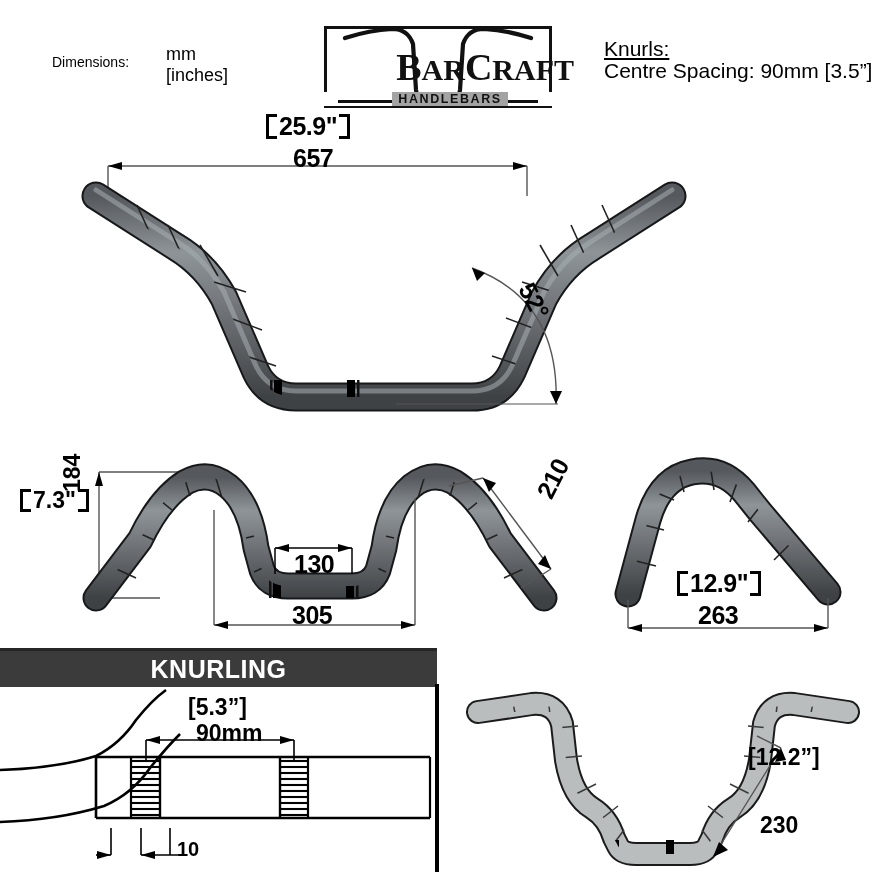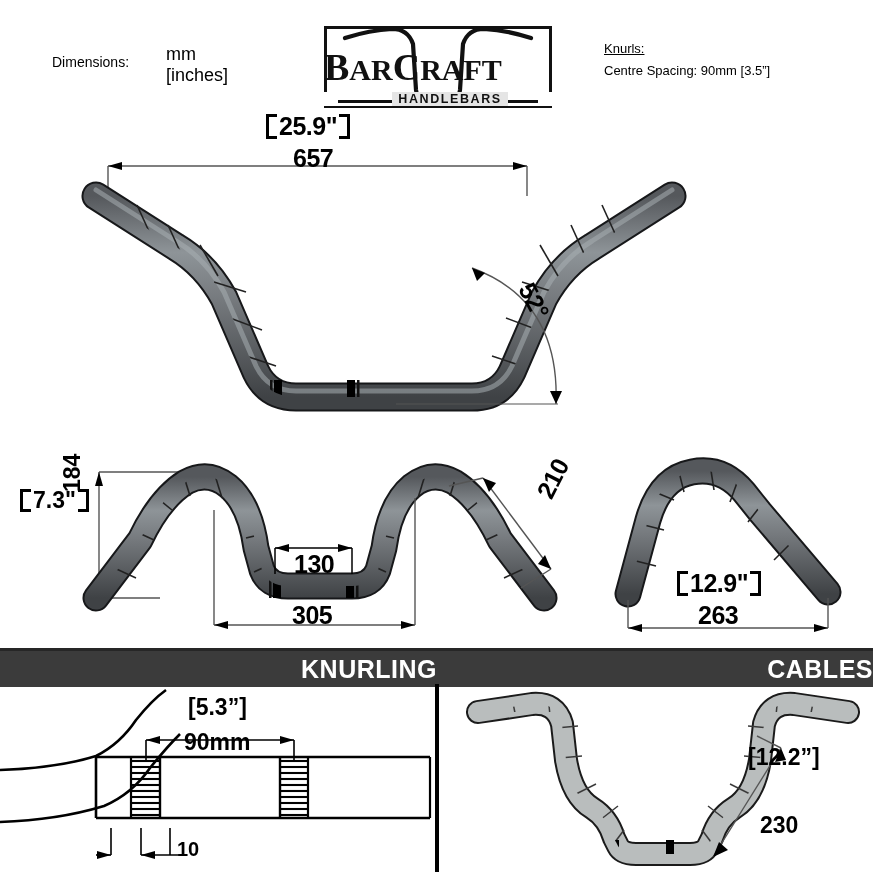--- a/index.html
+++ b/index.html
@@ -28,58 +28,59 @@
     line-height: 20px;
     white-space: nowrap;
   }
   .dims-units {
     left: 166px; top: 44px;
     font-size: 18px;
     line-height: 21px;
   }
   .knurls-block {
     left: 604px; top: 38px;
-    font-size: 13px;
+    font-size: 21px;
     line-height: 22px;
     white-space: nowrap;
   }
   .knurls-title { text-decoration: underline; }
 
   
   .logo-box {
     left: 324px; top: 26px;
     width: 228px; height: 82px;
     border: 3px solid #111;
     box-sizing: border-box;
   }
   .logo-word {
     left: 324px; top: 46px;
     width: 228px;
-    text-align: left;
+    text-align: right;
     font-family: "Liberation Serif", serif;
     font-weight: 700;
     font-size: 38px;
     letter-spacing: 0px;
     line-height: 42px;
     color: #111;
+    padding-left: 22px;
   }
   .logo-word .cap { font-size: 38px; }
   .logo-word .sml { font-size: 30px; }
   .logo-sub {
     left: 324px; top: 92px;
     width: 228px;
     text-align: center;
     font-size: 12.5px;
     letter-spacing: 1.6px;
     font-weight: 600;
     color: #111;
     background: #fff;
   }
   .logo-sub span {
-    background: #e5e5e5;
+    background: #a3a3a3;
     padding: 0 6px;
     position: relative;
     z-index: 2;
     margin-left: 24px;
   }
   .logo-sub::before {
     content: "";
     position: absolute;
     left: 14px; right: 14px; top: 8px;
     height: 3px; background: #111;
@@ -112,21 +113,21 @@
   .banner {
     height: 36px;
     background: #3b3b3b;
     border-top: 3px solid #262626;
     color: #ffffff;
     font-size: 25px;
     font-weight: 700;
     letter-spacing: 0.5px;
     display: flex;
     align-items: center;
-    justify-content: flex-end;
+    justify-content: center;
   }
   .banner-left  { left: 0px;   top: 648px; width: 437px; }
   .banner-right { left: 437px; top: 648px; width: 436px; }
   .vdivider {
     left: 435px; top: 684px;
     width: 4px; height: 188px;
     background: #000;
   }
 
   svg { display: block; }
@@ -449,27 +450,24 @@
   <div class="abs dim dim-big" style="left:294px; top:516px;margin-top:34px;">130</div>
   <div class="abs dim dim-big" style="left:292px; top:601px;">305</div>
   <div class="abs dim dim-big" style="left:531px; top:490px; transform:rotate(-63deg); transform-origin:left top;">210</div>
 
   <div class="abs dim dim-big" style="left:677px; top:569px;">
     <span class="brk">12.9"</span>
   </div>
   <div class="abs dim dim-big" style="left:698px; top:601px;">263</div>
 
   <div class="abs dim dim-mid" style="left:188px; top:694px;">[5.3”]</div>
-  <div class="abs dim dim-mid" style="left:184px; top:720px;margin-top:9px;">90mm</div>
+  <div class="abs dim dim-mid" style="left:196px; top:720px;">90mm</div>
   <div class="abs dim dim-sml" style="left:177px; top:838px;">10</div>
 
   <div class="abs dim dim-mid" style="left:748px; top:744px;">[12.2”]</div>
   <div class="abs dim dim-mid" style="left:760px; top:812px;">230</div>
 
   <div class="abs banner banner-left">
     <span>KNURLING</span>
   </div>
-  <div class="abs banner banner-right">
-    <span>CABLES</span>
-  </div>
   <div class="abs vdivider"></div>
 
 </div>
 
 </body></html>

